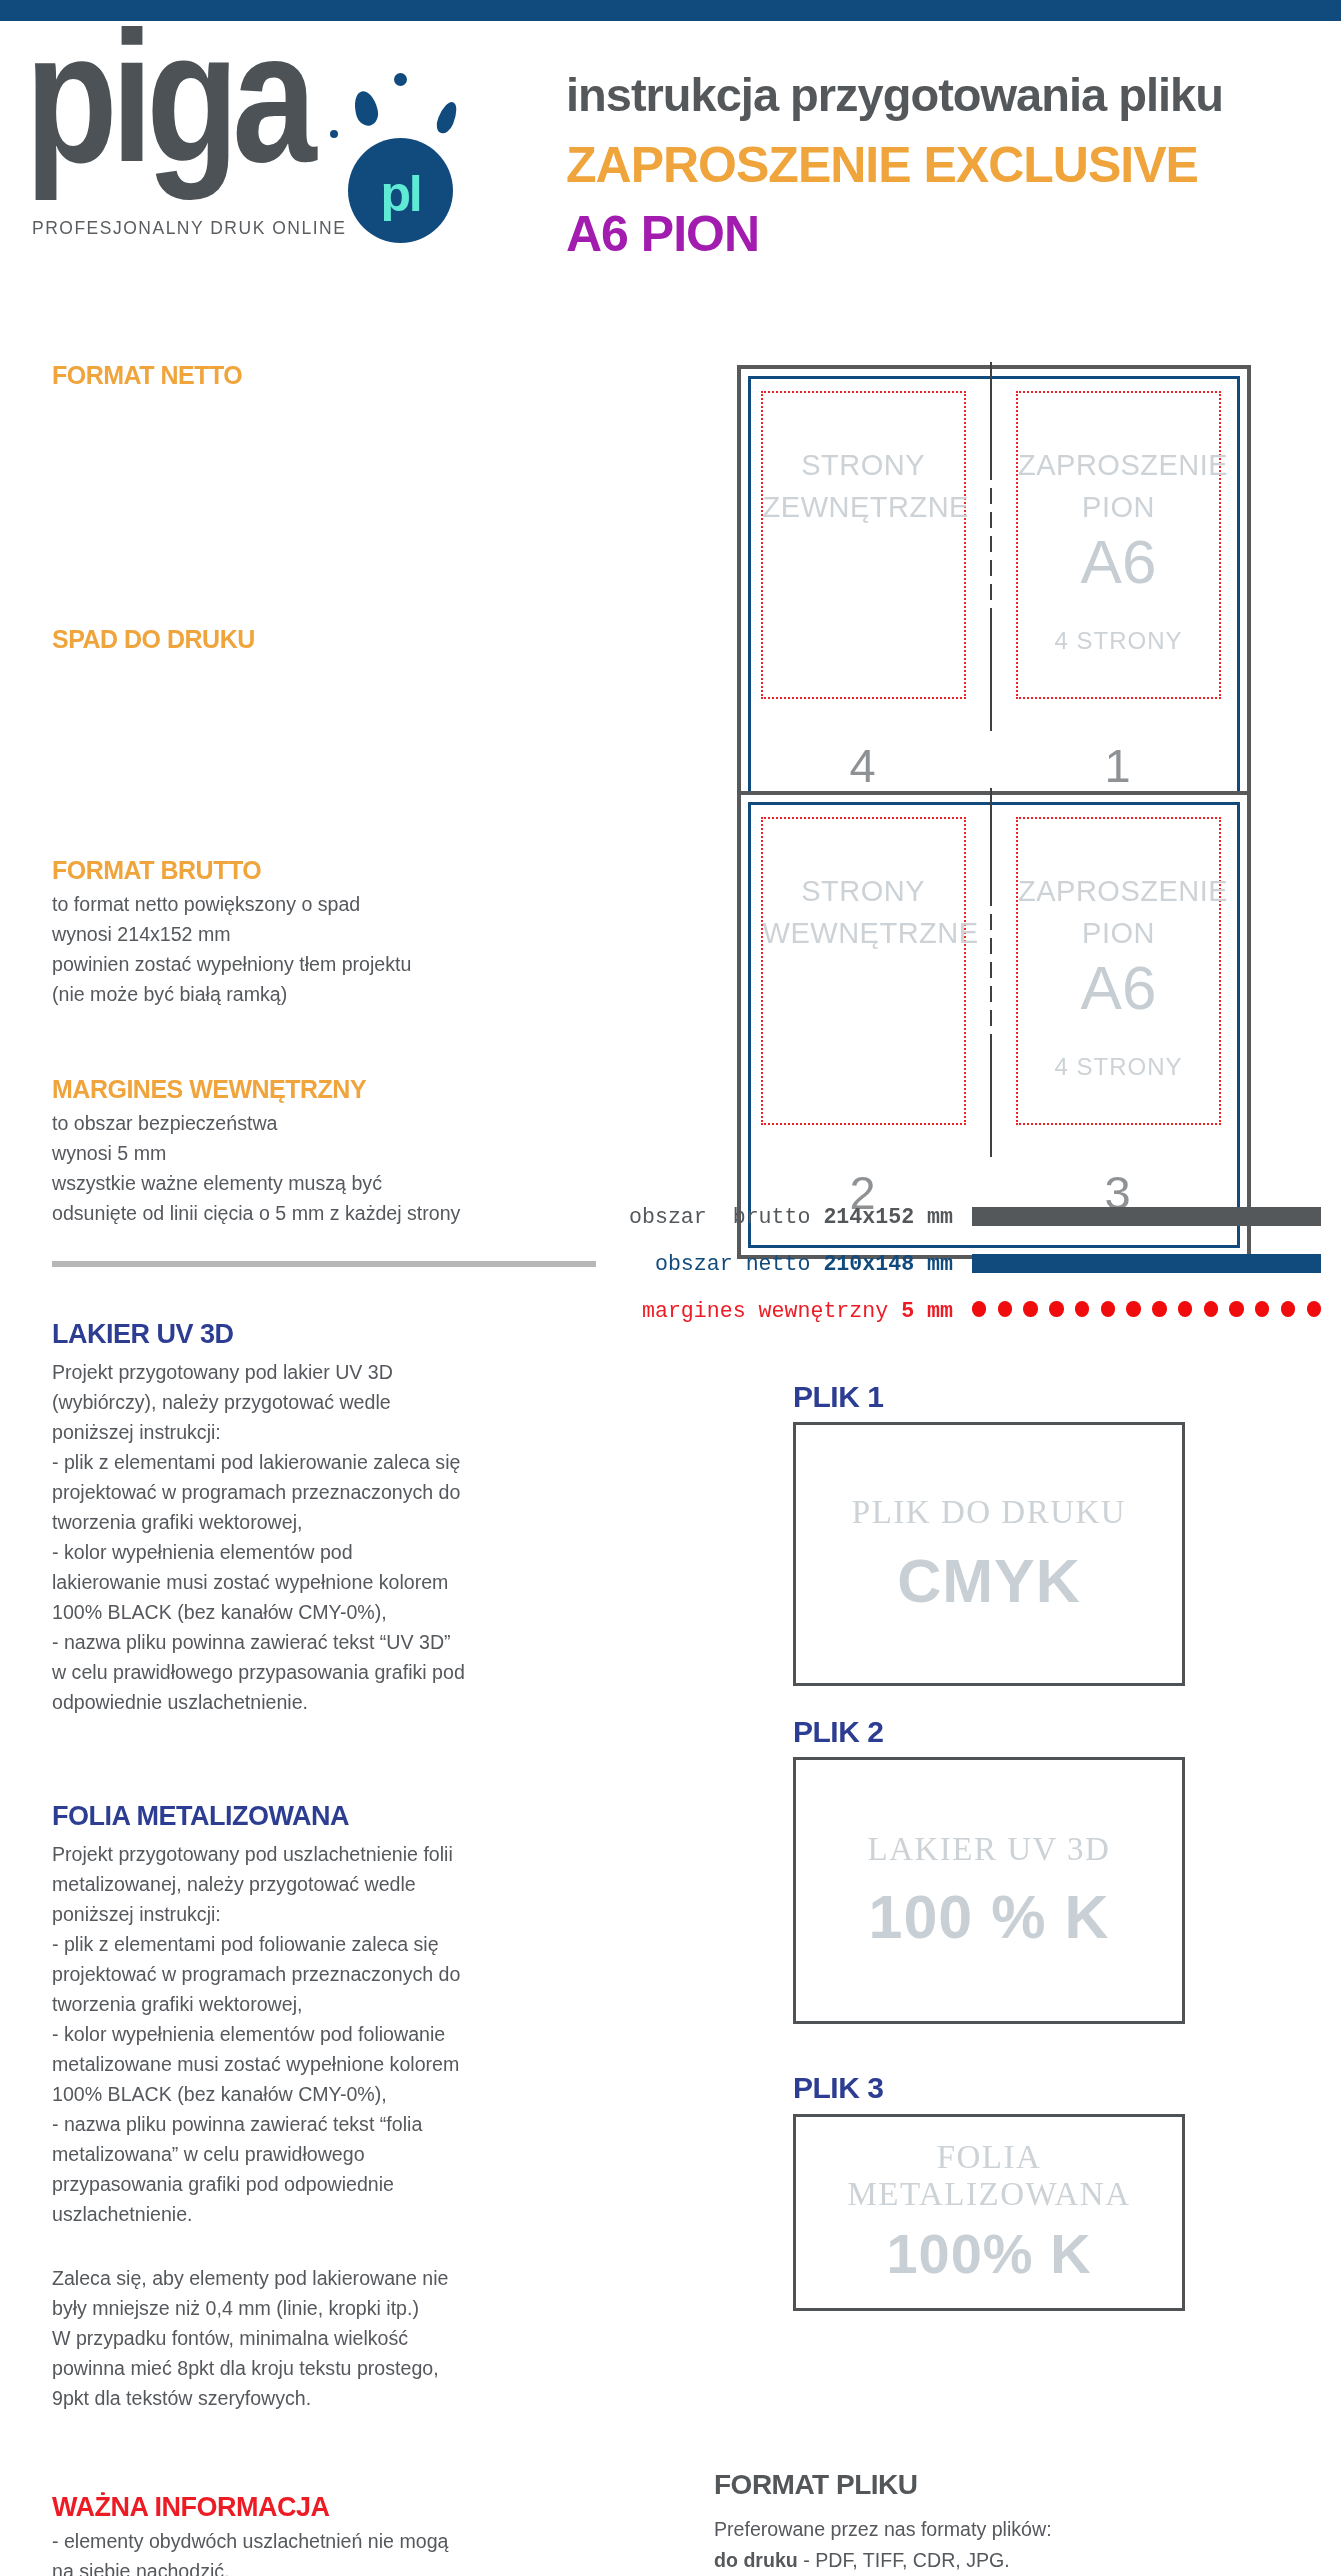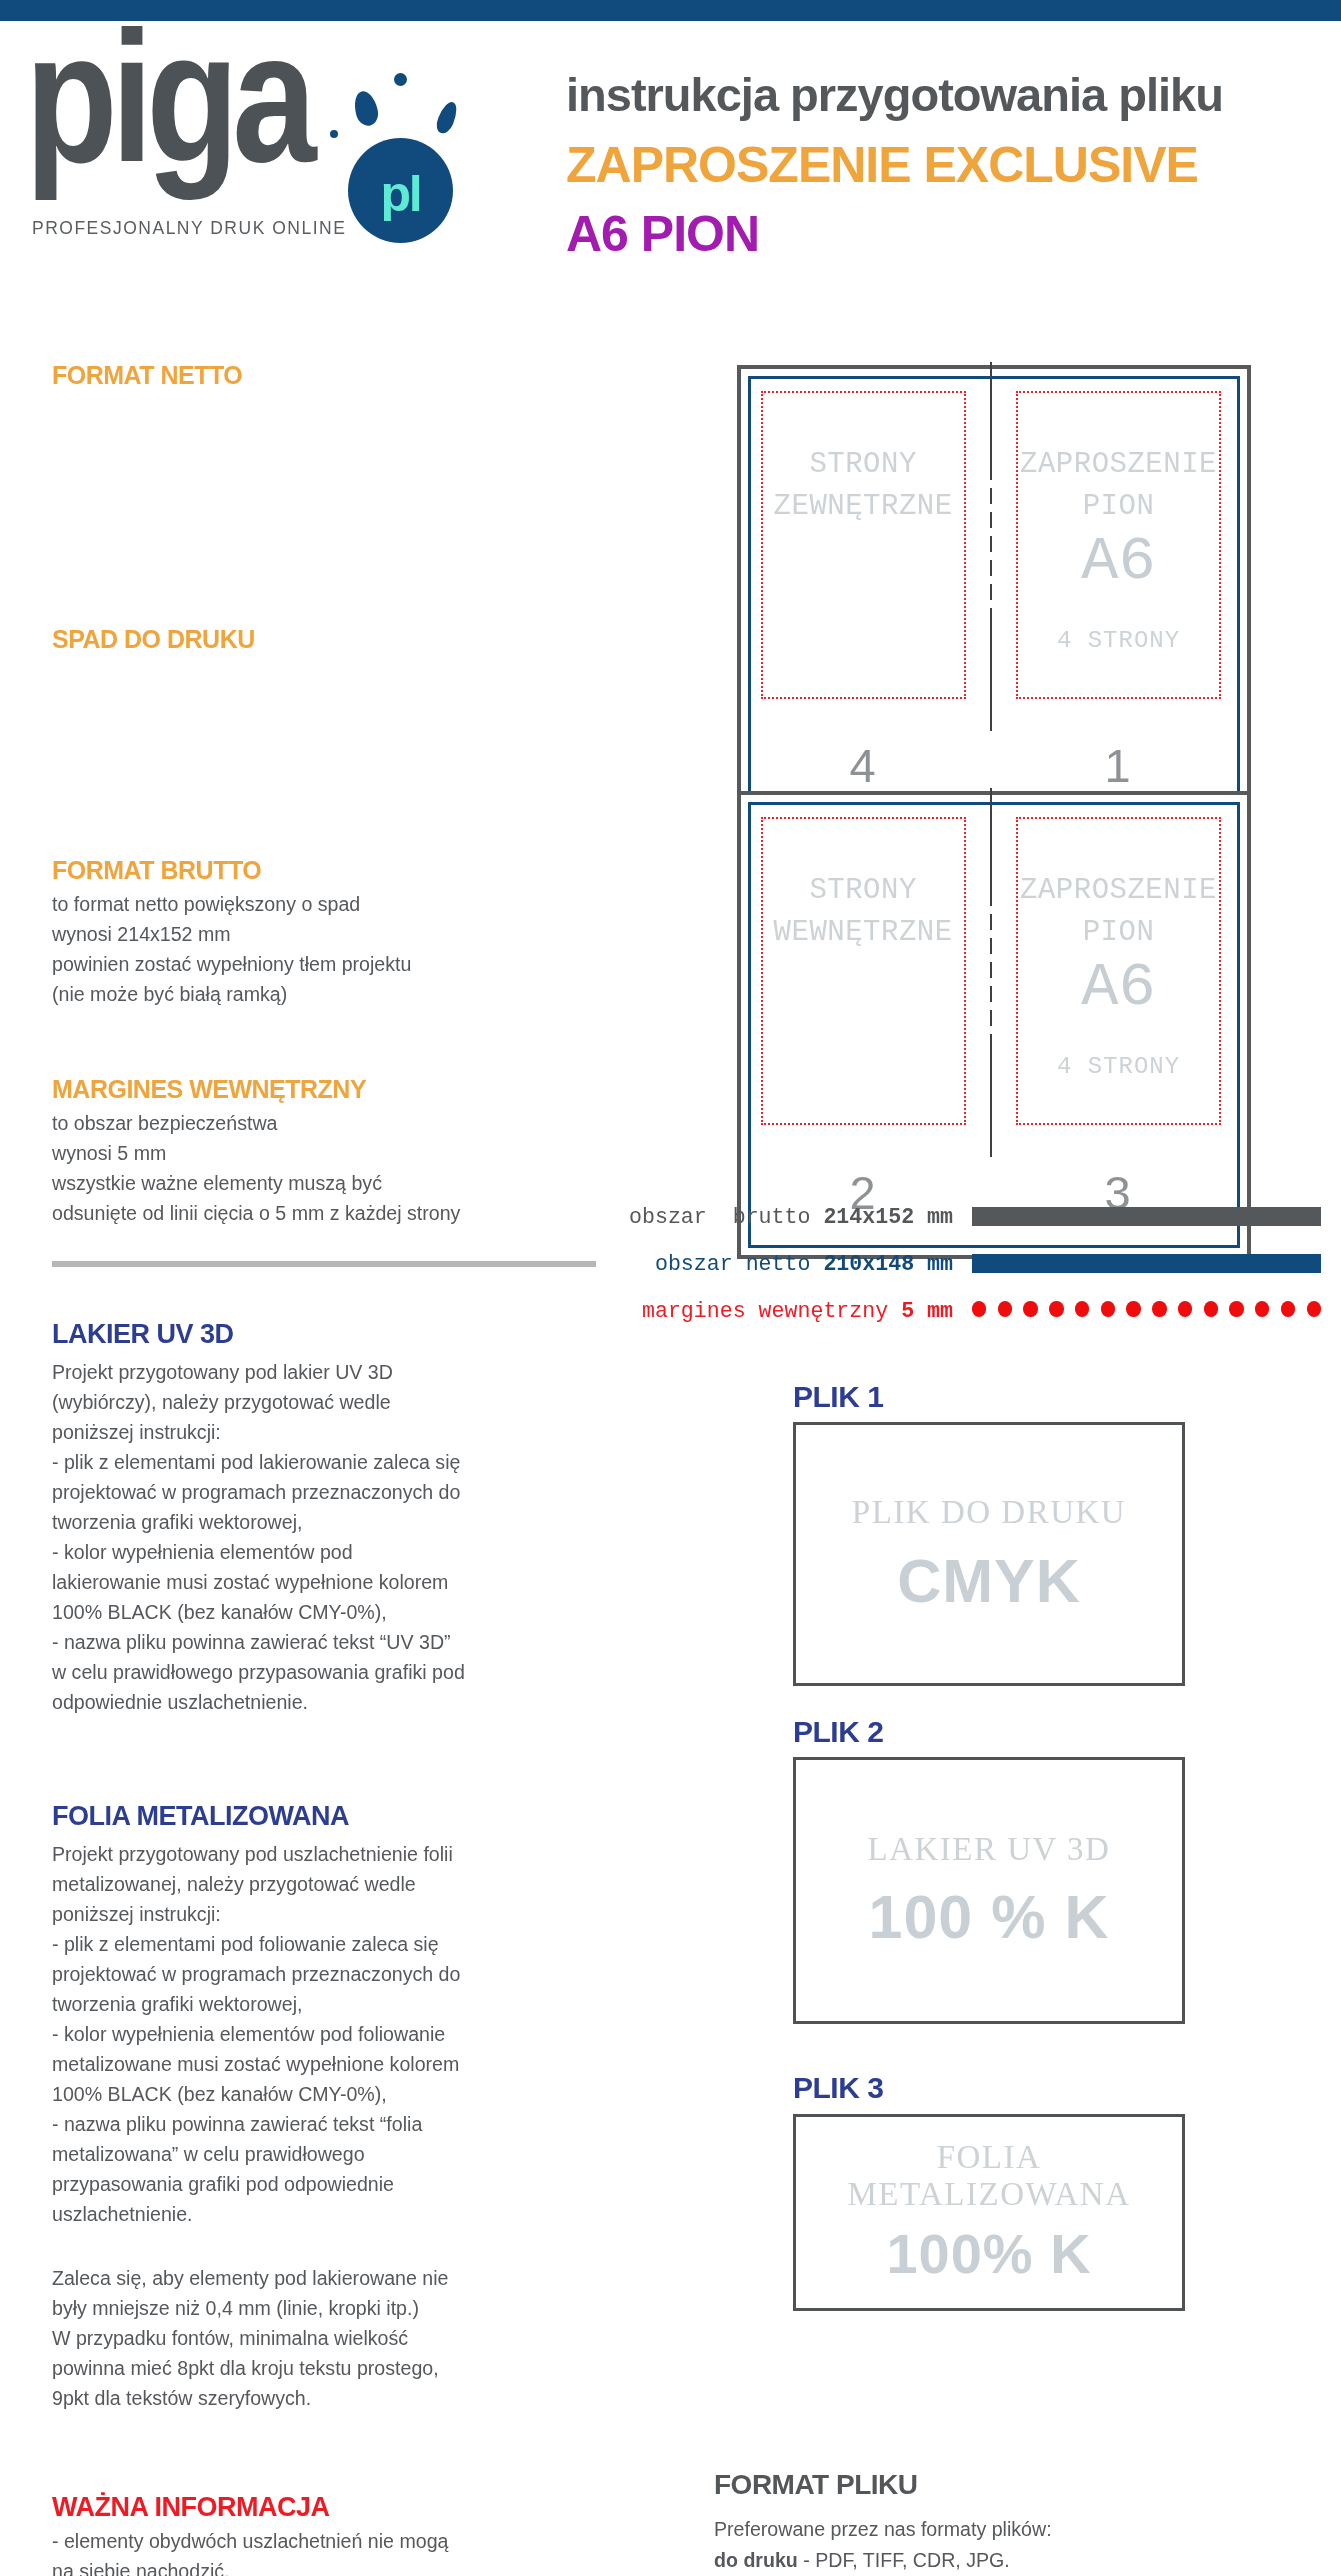--- a/index.html
+++ b/index.html
@@ -25,21 +25,21 @@
 
   .h-orange { font-size:25px; font-weight:bold; color:#efa43c; letter-spacing:-0.5px; }
   .h-royal  { font-size:27px; font-weight:bold; color:#2c3d92; letter-spacing:-0.5px; }
   .h-red    { font-size:27px; font-weight:bold; color:#ec1b24; letter-spacing:-0.5px; }
   .h-gray   { font-size:28px; font-weight:bold; color:#54575a; letter-spacing:-0.5px; }
   .body-text { font-size:19.6px; line-height:30px; color:#55585c; white-space:pre-line; width:629px; }
 
   .divider { left:52px; top:1261px; width:544px; height:6.2px; background:#b5b7b9; }
 
   
-  .diagram { border:4.1px solid #58595b; background:#ffffff; width:514px; height:468px; box-sizing:border-box;font-family:Liberation Mono, monospace; }
+  .diagram { border:4.1px solid #58595b; background:#ffffff; width:514px; height:468px; box-sizing:border-box; }
   .dg-blue { position:absolute; left:7.2px; top:7.2px; right:7.2px; bottom:7.2px; border:3.1px solid #114a7d; }
   .dg-red  { position:absolute; border:2.6px dotted #ee2222; box-sizing:border-box; }
   .red-l { left:19.6px;  top:21.6px; width:205px; height:308px; }
   .red-r { left:275px; top:21.6px; width:205px; height:308px; }
   .fold { position:absolute; left:249px; top:-7.2px; width:2.1px; height:369px; background:#3f4042; }
   .fold .dash { position:absolute; left:0; top:32%; height:36%; width:100%;
     background:repeating-linear-gradient(180deg,#ffffff 0 8.2px, transparent 8.2px 24px); }
   .dg-label { position:absolute; width:100%; text-align:center; color:#ccd2d6;
     font-size:29px; line-height:42px; white-space:pre-line; letter-spacing:0.5px; }
   .dg-a6 { position:absolute; width:100%; top:44%; text-align:center; color:#c6ced3; font-size:62px; }

